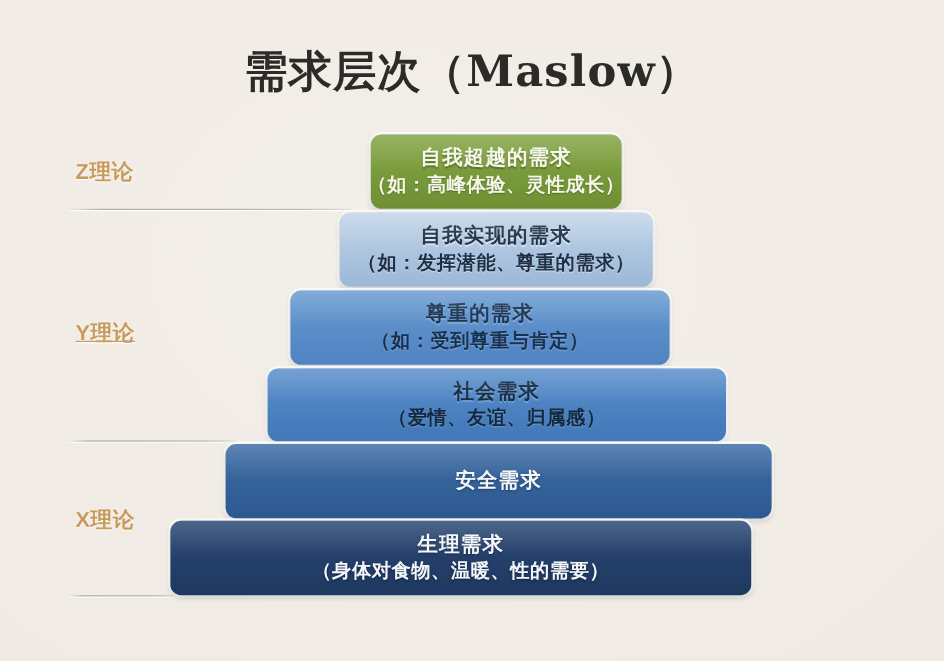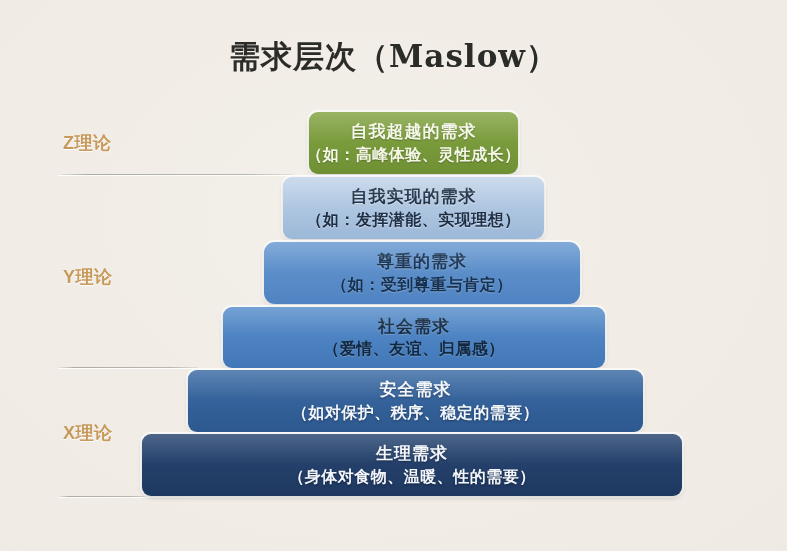--- a/index.html
+++ b/index.html
@@ -24,39 +24,39 @@
   }
 
   
   #title {
     position: absolute;
     top: 36px;
     left: 0;
     width: 787px;
     text-align: center;
     font-family: "DejaVu Serif", "Liberation Serif", serif;
-    font-size: 31px;
+    font-size: 36px;
     font-weight: 700;
     color: #2b2b28;
     letter-spacing: 1px;
     white-space: nowrap;
   }
 
   
   .theory-label {
     position: absolute;
     font-size: 18px;
     font-weight: 700;
     color: #c79a5b;
     text-shadow: 0 1px 0 rgba(255,255,255,0.9);
     letter-spacing: 0.5px;
     white-space: nowrap;
   }
   #theory-z { left: 63px; top: 131px; }
-  #theory-y { left: 63px; top: 265px; }
+  #theory-y { left: 63px; top: 265px; text-decoration: underline; }
   #theory-x { left: 63px; top: 421px; text-align: center; }
 
   
   .divider {
     position: absolute;
     height: 1px;
     background: linear-gradient(to right, rgba(150,148,142,0.05) 0%, rgba(140,138,132,0.65) 12%, rgba(140,138,132,0.55) 80%, rgba(140,138,132,0.15) 100%);
     box-shadow: 0 1px 0 rgba(255,255,255,0.85);
   }
   #divider-z { left: 58px; top: 174px; width: 235px; }
@@ -102,43 +102,42 @@
 
   
   #level-2 {
     left: 283px; top: 177px; width: 261px; height: 62px;
     background: linear-gradient(180deg, #c2d4e8 0%, #aec6e0 50%, #9cb8d8 100%);
   }
   #level-2 .lv-title, #level-2 .lv-sub { color: #1e2f45; text-shadow: 0 1px 0 rgba(255,255,255,0.45); }
 
   
   #level-3 {
-    left: 264px; top: 242px; width: 316px; height: 62px;
+    left: 242px; top: 242px; width: 316px; height: 62px;
     background: linear-gradient(180deg, #6b9bd2 0%, #5b8ec9 50%, #4f83c2 100%);
-    border-radius: 11px;
   }
   #level-3 .lv-title, #level-3 .lv-sub { color: #17304e; text-shadow: 0 1px 1px rgba(255,255,255,0.25); }
 
   
   #level-4 {
     left: 223px; top: 307px; width: 382px; height: 61px;
     background: linear-gradient(180deg, #5b90cb 0%, #4d83c2 50%, #4277b8 100%);
   }
   #level-4 .lv-title, #level-4 .lv-sub { color: #12283f; text-shadow: 0 1px 1px rgba(255,255,255,0.22); }
 
   
   #level-5 {
     left: 188px; top: 370px; width: 455px; height: 62px;
     background: linear-gradient(180deg, #3f6ea6 0%, #35629a 50%, #2d5890 100%);
   }
   #level-5 .lv-title, #level-5 .lv-sub { color: #f2f6fb; text-shadow: 0 1px 2px rgba(10,25,45,0.5); }
 
   
   #level-6 {
-    left: 142px; top: 434px; width: 540px; height: 62px;
+    left: 142px; top: 434px; width: 484px; height: 62px;
     background: linear-gradient(180deg, #2b4873 0%, #24406a 50%, #1e3860 100%);
   }
   #level-6 .lv-title, #level-6 .lv-sub { color: #f3f6fa; text-shadow: 0 1px 2px rgba(5,15,35,0.55); }
 
   
   .sheen::after {
     content: "";
     position: absolute;
     left: 0; right: 0; top: 0;
     height: 48%;
@@ -161,36 +160,35 @@
   <div class="divider" id="divider-y"></div>
   <div class="divider" id="divider-x"></div>
 
   <div class="level sheen" id="level-1">
     <div class="lv-title">自我超越的需求</div>
     <div class="lv-sub">（如：高峰体验、灵性成长）</div>
   </div>
 
   <div class="level sheen" id="level-2">
     <div class="lv-title">自我实现的需求</div>
-    <div class="lv-sub">（如：发挥潜能、实现理想）</div>
+    <div class="lv-sub">（如：发挥潜能、尊重的需求）</div>
   </div>
 
   <div class="level sheen" id="level-3">
     <div class="lv-title">尊重的需求</div>
     <div class="lv-sub">（如：受到尊重与肯定）</div>
   </div>
 
   <div class="level sheen" id="level-4">
     <div class="lv-title">社会需求</div>
     <div class="lv-sub">（爱情、友谊、归属感）</div>
   </div>
 
   <div class="level sheen" id="level-5">
     <div class="lv-title">安全需求</div>
-    <div class="lv-sub">（如对保护、秩序、稳定的需要）</div>
   </div>
 
   <div class="level sheen" id="level-6">
     <div class="lv-title">生理需求</div>
     <div class="lv-sub">（身体对食物、温暖、性的需要）</div>
   </div>
 
 </div>
 
 </body></html>

